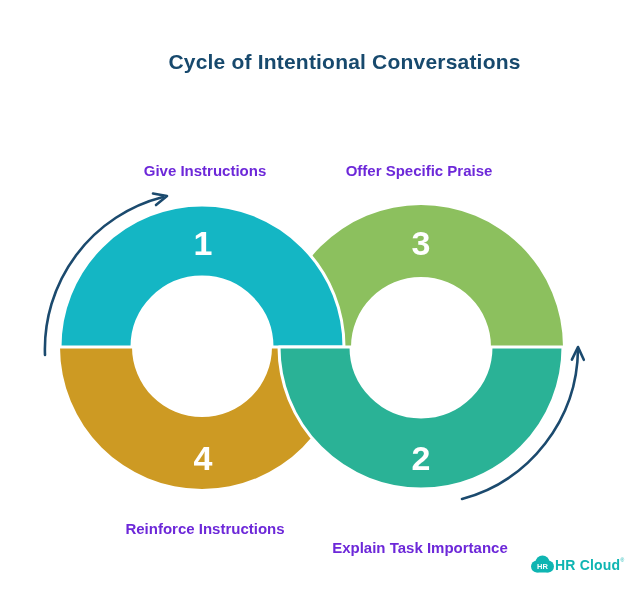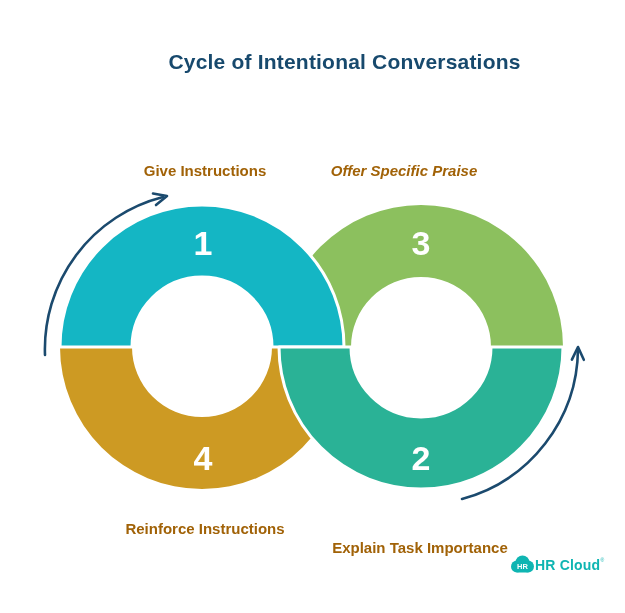--- a/index.html
+++ b/index.html
@@ -33,41 +33,41 @@
     color: #17496d;
     letter-spacing: 0.2px;
     margin-left: 32px;
   }
   .step-label {
     position: absolute;
     transform: translate(-50%, -50%);
     white-space: nowrap;
     font-size: 15px;
     font-weight: bold;
-    color: #a16207;
+    color: #6d28d9;
   }
   .label-1 { left: 205px; top: 170px; }
-  .label-3 { left: 404px; top: 170px; font-style: italic; }
+  .label-3 { left: 419px; top: 170px; }
   .label-4 { left: 205px; top: 528px; }
   .label-2 { left: 420px; top: 528px; margin-top: 19px; }
   .step-number {
     position: absolute;
     transform: translate(-50%, -50%);
     font-size: 34px;
     font-weight: bold;
     color: #ffffff;
     line-height: 1;
   }
   .num-1 { left: 203px; top: 243px; }
   .num-3 { left: 421px; top: 243px; }
   .num-4 { left: 203px; top: 458px; }
   .num-2 { left: 421px; top: 458px; }
   .logo {
     position: absolute;
-    left: 509px;
+    left: 529px;
     top: 555px;
     display: flex;
     align-items: center;
   }
   .logo-name {
     font-size: 14px;
     font-weight: bold;
     color: #0fb5b2;
     letter-spacing: 0.2px;
   }

